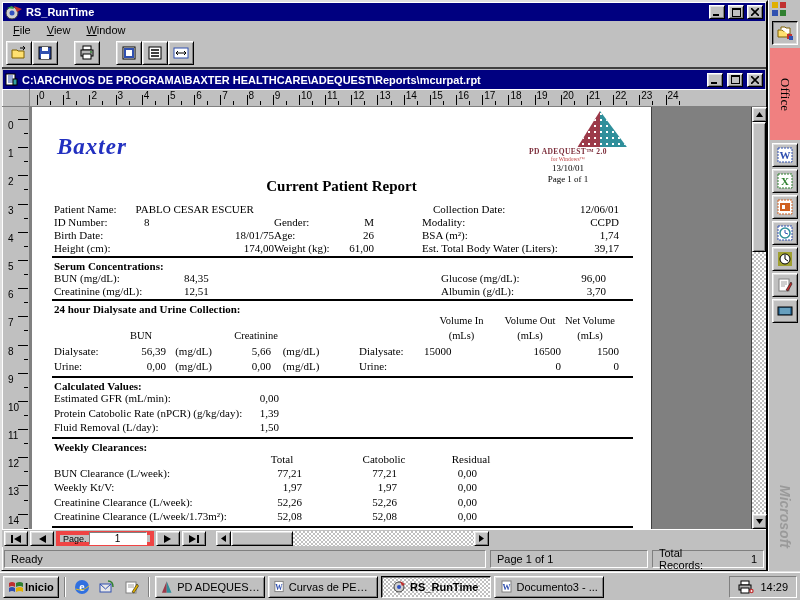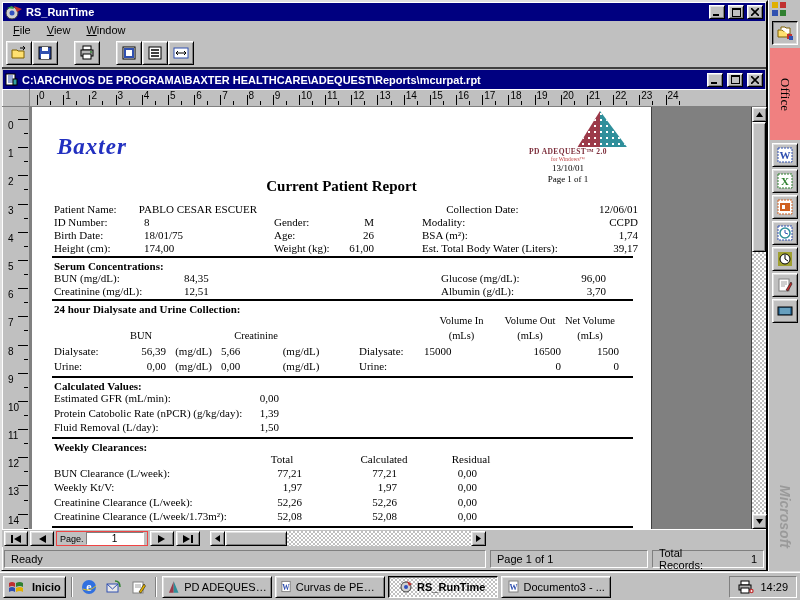--- a/index.html
+++ b/index.html
@@ -39,21 +39,21 @@
 .vcell em{font-style:normal;position:absolute;left:6px;top:1px}
 .vcell::before{content:"";position:absolute;top:0;right:1px;width:10px;height:1px;background:#000}
 .vcell::after{content:"";position:absolute;top:50%;right:1px;width:4px;height:1px;background:#000}
 .page-area{flex:1;background:#808080;position:relative;overflow:hidden}
 .vscroll{width:15px;background:#c0c0c0;display:flex;flex-direction:column;border-left:1px solid #404040}
 .sbtn{width:15px;height:15px;font-size:7px;flex:none}
 .vthumb{height:130px;flex:none;margin:0}
 .vtrack{flex:1}
 .doc-nav{height:18px;display:flex;align-items:stretch;gap:2px;padding:1px 2px;background:#c0c0c0;border-top:1px solid #fff}
 .nbtn{width:24px;font-size:8px;font-weight:bold}
-.pagebox{display:flex;align-items:center;gap:2px;padding:0 3px;background:#c0c0c0;border:1px solid #ef4444}
+.pagebox{display:flex;align-items:center;gap:2px;padding:0 3px;background:#c0c0c0;border:4px solid #ef4444}
 .pagebox .pb-label{font-size:9px}
 .page-input{width:58px;height:13px;border:1px solid;border-color:#808080 #fff #fff #808080;text-align:center;font-size:10px;font-family:"Liberation Sans",sans-serif;background:#fff}
 .hscroll{display:flex;flex:1;max-width:545px;align-items:stretch}
 .hthumb{width:62px;flex:none}
 .htrack{flex:1}
 .nav-end-fill{flex:1}
 
 #page{position:absolute;left:2px;top:0;width:620px;height:424px;background:#fff;font-family:"Liberation Serif",serif;font-size:11px;overflow:hidden;border-right:1px solid #404040}
 .rp-header{position:relative;height:96px}
 .baxter{position:absolute;left:25px;top:27px;font-size:23px;font-weight:bold;font-style:italic;color:#2230c0;letter-spacing:1px;font-family:"Liberation Serif",serif}
@@ -62,25 +62,25 @@
 .tri-l,.tri-r{position:absolute;top:0;width:64px;height:36px}
 .tri-l{background:#9c3a4a;clip-path:polygon(50% 0,15% 100%,50% 100%);background-image:radial-gradient(#fff 18%,transparent 20%);background-size:6px 6px}
 .tri-r{background:#2f8f9b;clip-path:polygon(50% 0,50% 100%,92% 100%);background-image:radial-gradient(#fff 18%,transparent 20%);background-size:6px 6px}
 .adq-name{font-size:7.5px;font-weight:bold;color:#7c2d3a;letter-spacing:.4px}
 .adq-sub{font-size:5.5px;color:#c04040}
 .adq-date,.adq-page{font-size:9px;color:#000;margin-top:1px}
 .rp-title{position:absolute;left:0;right:0;bottom:8px;text-align:center;font-size:15px;font-weight:bold}
 .rule{border-top:2px solid #000;margin:1px 18px 1px 20px}
 .sec-h{font-weight:bold;padding:1px 0 0 22px;font-size:11px}
 .pr,.sr,.cr,.calr,.wkr{display:flex;padding-left:22px;height:13px;align-items:baseline}
-.pl1{width:90px}.pv-name{width:275px}.pv1{width:130px}.pv1c{width:130px;text-align:left}
+.pl1{width:90px}.pv-name{width:275px}.pv1{width:130px}.pv1c{width:130px;text-align:right}
 .pl2{width:60px}.pv2{width:40px;text-align:right}
-.pl3{margin-left:48px;width:162px}.pv3{flex:1;text-align:right;padding-right:13px}
+.pl3{margin-left:48px;width:162px}.pv3{flex:1;text-align:right;padding-right:32px}
 .sl1{width:130px}.sv1{width:55px;}.sgap{flex:1}.sl2{width:105px}.sv2{width:60px;text-align:right;margin-right:45px}
-.c1{width:62px}.c2{width:50px;text-align:right}.c3{width:55px;text-align:center}.c4{width:50px;}.c5{width:60px;text-align:center}.c6{width:65px;margin-left:28px}.c7{width:75px;text-align:left}.c8{width:62px;text-align:right}.c9{width:58px;text-align:right}
+.c1{width:62px}.c2{width:50px;text-align:right}.c3{width:55px;text-align:center}.c4{width:50px;text-align:right}.c5{width:60px;text-align:center}.c6{width:65px;margin-left:28px}.c7{width:75px;text-align:left}.c8{width:62px;text-align:right}.c9{width:58px;text-align:right}
 .cr{height:15px}
 .chdr{font-size:10.5px}
 .cal1{width:190px}.cal2{width:35px;text-align:right}
 .calr{height:14.5px}
 .wk1{width:218px}.wk2{width:30px;text-align:right}.wk3{width:95px;text-align:right}.wk4{width:80px;text-align:right}
 .wkr{height:14.5px}
 .wk-hdr{display:flex;padding-left:262px;height:14px}
 .wkh{text-align:center;width:60px}
 .wkh-total{margin-left:-42px}.wkh-dial{margin-left:42px}.wkh-res{margin-left:27px}
 
@@ -94,21 +94,21 @@
 .ob-logo{width:14px;height:14px;margin:2px 0 4px 0;align-self:flex-start;margin-left:3px}
 .obtn{width:26px;height:24px;margin:1px 0}
 .ob-pink{width:30px;height:92px;background:#f08080;display:flex;align-items:center;justify-content:center;margin:2px 0}
 .vtext{writing-mode:vertical-rl;font-family:"Liberation Serif",serif;font-size:13px}
 .ob-fill{flex:1}
 .ms-brand{writing-mode:vertical-rl;font-family:"Liberation Sans",sans-serif;font-size:14px;font-weight:bold;font-style:italic;color:#9a9a9a;margin-bottom:24px}
 .icon16{width:16px;height:16px;display:block}
 .appico{width:18px;height:15px}
 
 #taskbar{position:absolute;left:0;top:572px;width:800px;height:28px;background:#c0c0c0;border-top:1px solid #fff;box-shadow:0 -1px 0 #dfdfdf;display:flex;align-items:center;gap:3px;padding:0 3px}
-.start-btn{height:22px;padding:0 4px;gap:8px;font-weight:bold;font-size:11px}
+.start-btn{height:22px;padding:0 4px;gap:1px;font-weight:bold;font-size:11px}
 .tb-sep{width:1px;height:20px;border-left:1px solid #808080;border-right:1px solid #fff;margin:0 2px}
 .ql{width:22px;height:22px;display:flex;align-items:center;justify-content:center}
 .task{height:22px;width:110px;display:flex;align-items:center;gap:4px;padding:0 4px;font-size:11px;white-space:nowrap;overflow:hidden}
 .task.active{border-color:#000 #fff #fff #000;box-shadow:inset 1px 1px 0 #808080;background-image:linear-gradient(45deg,#fff 25%,transparent 25%,transparent 75%,#fff 75%),linear-gradient(45deg,#fff 25%,transparent 25%,transparent 75%,#fff 75%);background-size:4px 4px;background-position:0 0,2px 2px;font-weight:bold}
 .tray{height:22px;margin-left:auto;display:flex;align-items:center;gap:6px;padding:0 8px}
 .task span{overflow:hidden;text-overflow:ellipsis}
 </style>
 </head>
 <body>
 
@@ -491,21 +491,21 @@
                 <div class="calr">
                   <span class="cal1">Fluid Removal (L/day):</span>
                   <span class="cal2">1,50</span>
                 </div>
               </div>
 
             <div class="rule"></div>
             <div class="sec-h">Weekly Clearances:</div>
             <div class="wk-hdr">
               <span class="wkh wkh-total">Total</span>
-              <span class="wkh wkh-dial">Calculated</span>
+              <span class="wkh wkh-dial">Catobolic</span>
               <span class="wkh wkh-res">Residual</span>
             </div>
             <div>
 
                 <div class="wkr">
                   <span class="wk1">BUN Clearance (L/week):</span>
                   <span class="wk2">77,21</span>
                   <span class="wk3">77,21</span>
                   <span class="wk4">0,00</span>
                 </div>

